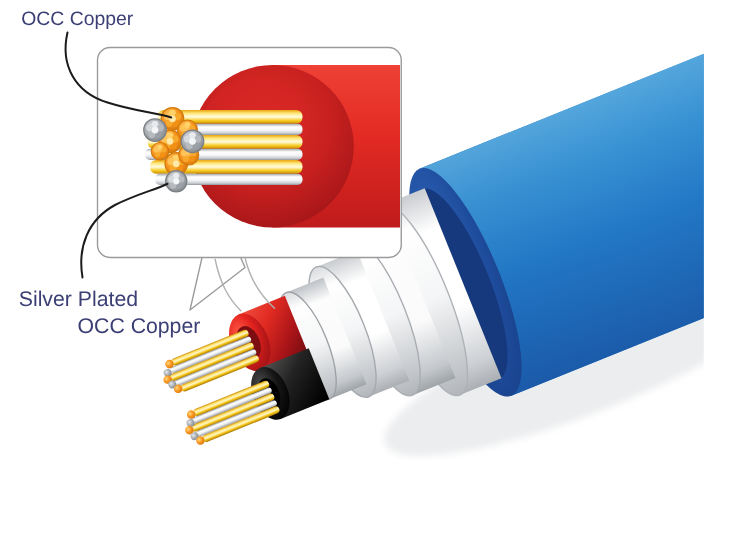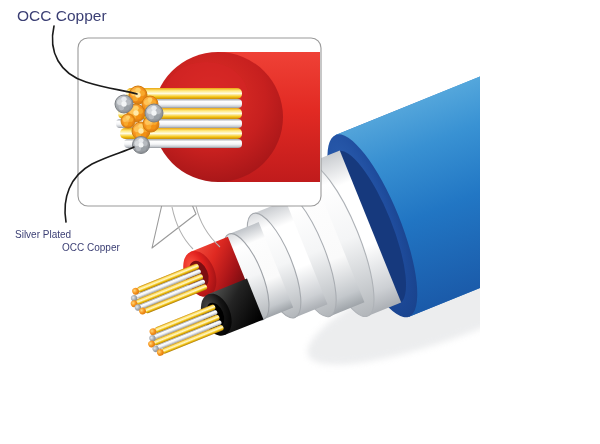--- a/index.html
+++ b/index.html
@@ -5,21 +5,21 @@
   html, body {
     margin: 0;
     padding: 0;
     background: #ffffff;
   }
   body {
     font-family: "Liberation Sans", sans-serif;
   }
   #stage {
     position: relative;
-    width: 480px;
+    width: 563px;
     height: 444px;
     background: #ffffff;
     overflow: hidden;
   }
   #stage svg.layer {
     position: absolute;
     left: 0;
     top: 0;
     width: 600px;
     height: 444px;
@@ -33,21 +33,21 @@
     user-select: none;
   }
   #label-occ-copper-top {
     left: 17px;
     top: 6px;
     font-size: 15.5px;
   }
   #label-silver-plated {
     left: 15px;
     top: 229px;
-    font-size: 10px;
+    font-size: 17px;
   }
   #label-silver-plated .l2 {
     display: block;
     padding-left: 47px;
   }
   #label-model {
     left: 425px;
     top: 400px;
     font-size: 17px;
     font-weight: bold;

